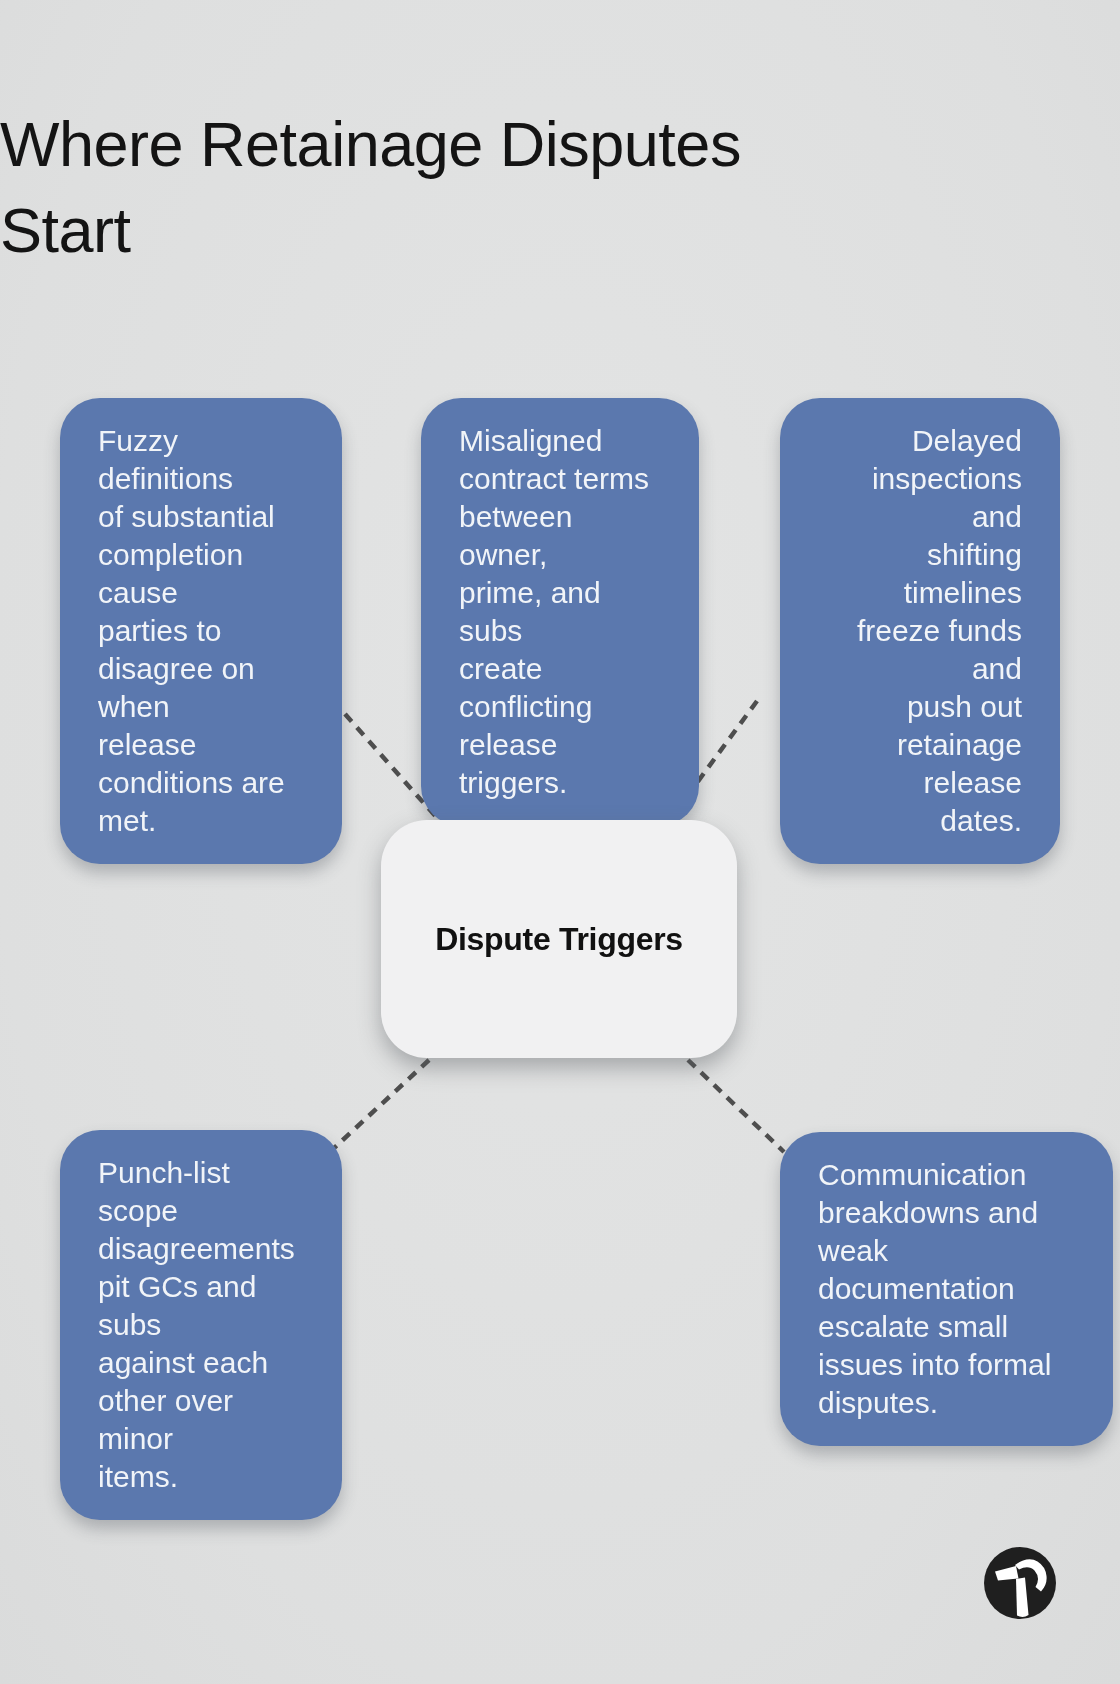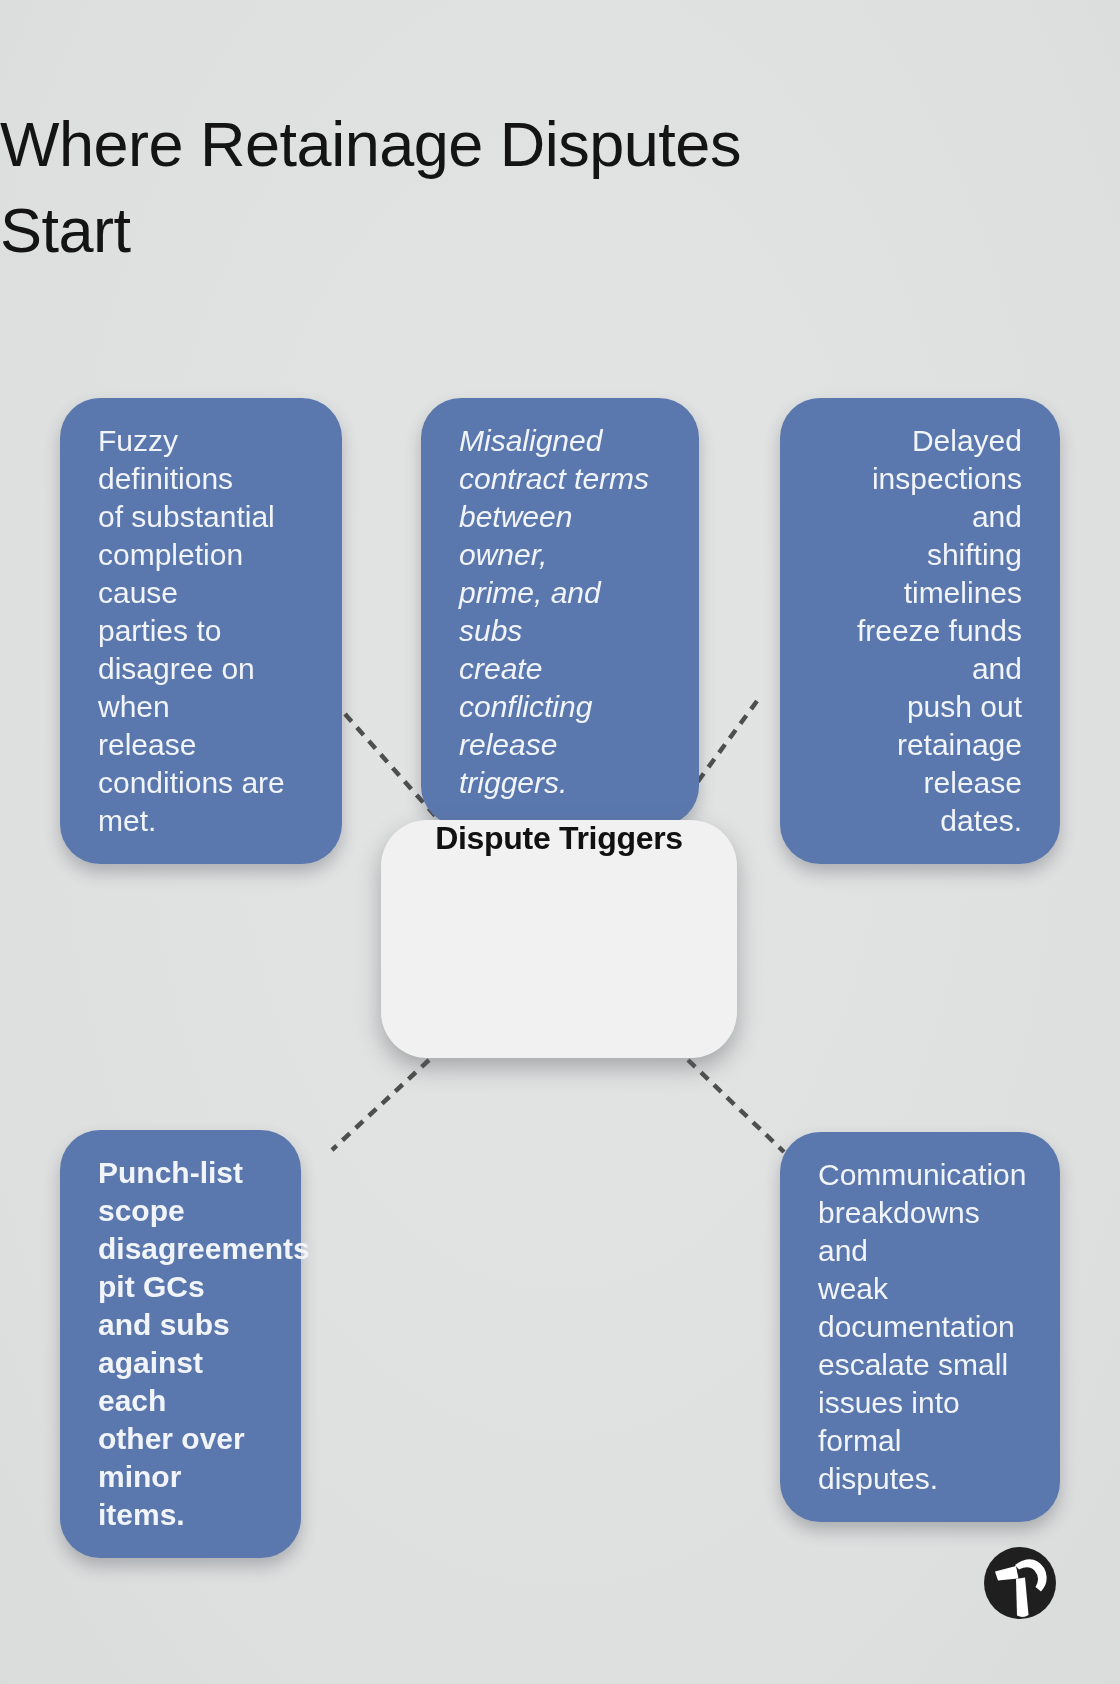--- a/index.html
+++ b/index.html
@@ -51,32 +51,32 @@
     padding:24px 38px;
     box-shadow:0 9px 16px rgba(60,65,75,0.30);
   }
   .node p{
     color:var(--node-text);
     font-size:30px;
     line-height:38px;
     white-space:pre-line;
   }
   .n-tl{left:60px;top:398px;width:282px;}
-  .n-tm{left:421px;top:398px;width:278px;font-style:italic;}
+  .n-tm{left:421px;top:398px;width:278px;}
   .n-tr{left:780px;top:398px;width:280px;text-align:right;}
-  .n-bl{left:60px;top:1130px;width:241px;font-weight:bold;}
-  .n-br{left:780px;top:1132px;width:280px;}
+  .n-bl{left:60px;top:1130px;width:282px;}
+  .n-br{left:780px;top:1132px;width:333px;}
   .center-node{
     position:absolute;
     left:381px;top:820px;
     width:356px;height:238px;
     background:var(--center-bg);
     border-radius:46px;
     box-shadow:0 10px 22px rgba(90,95,100,0.45);
-    display:flex;justify-content:center;
+    display:flex;align-items:center;justify-content:center;
   }
   .center-node span{
     font-size:32px;
     font-weight:700;
     color:#111111;
     letter-spacing:-0.3px;
   }
   .logo{
     position:absolute;
     left:983px;top:1546px;

